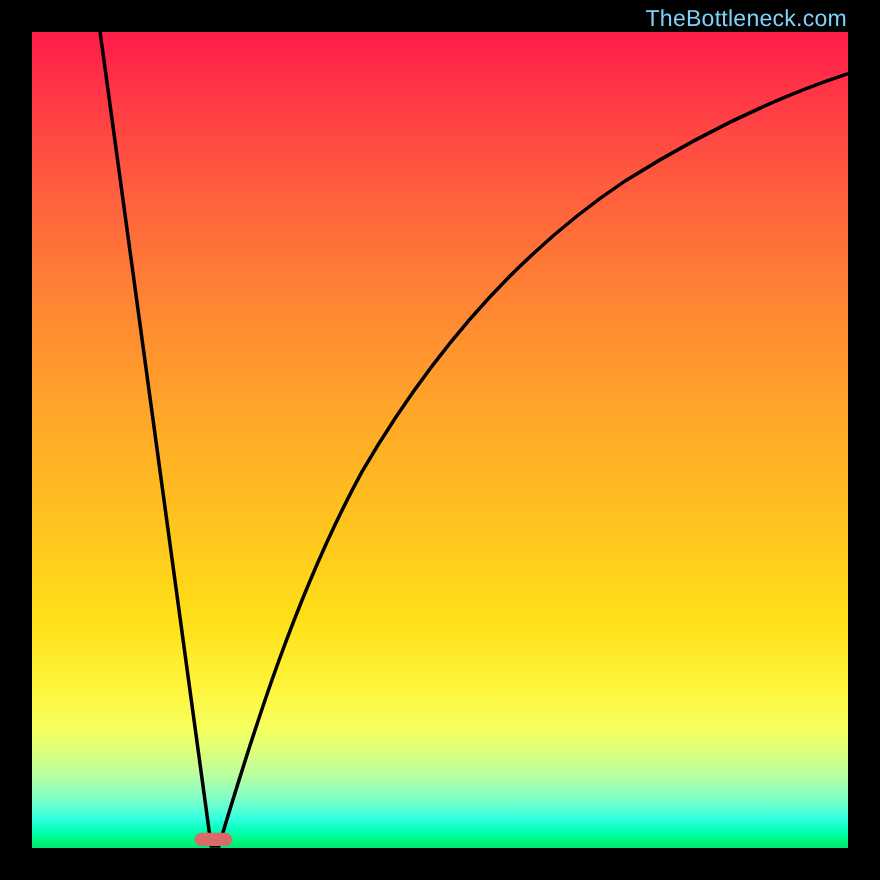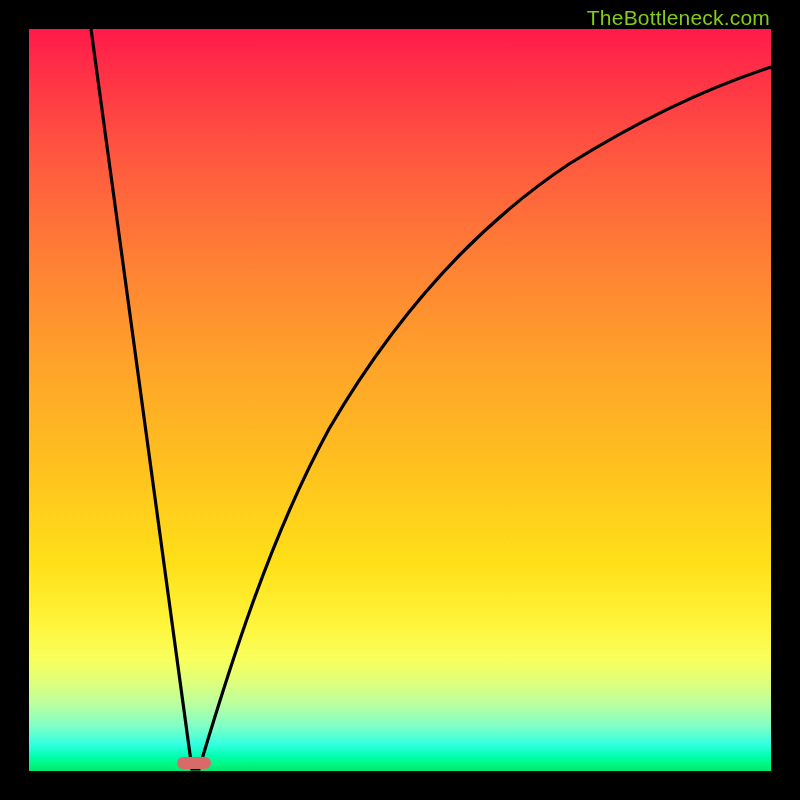--- a/index.html
+++ b/index.html
@@ -47,21 +47,21 @@
   .marker {
     position: absolute;
     background: #d86a6a;
     border-radius: 8px;
   }
 
   .watermark {
     position: absolute;
     top: 6px;
     right: 30px;
-    color: #84cc16;
+    color: #7dd3fc;
     font-size: 21px;
     font-weight: 500;
     letter-spacing: 0.2px;
     font-family: Verdana, Arial, sans-serif;
   }
 </style>
 </head>
 <body>
 
 <div class="frame">

